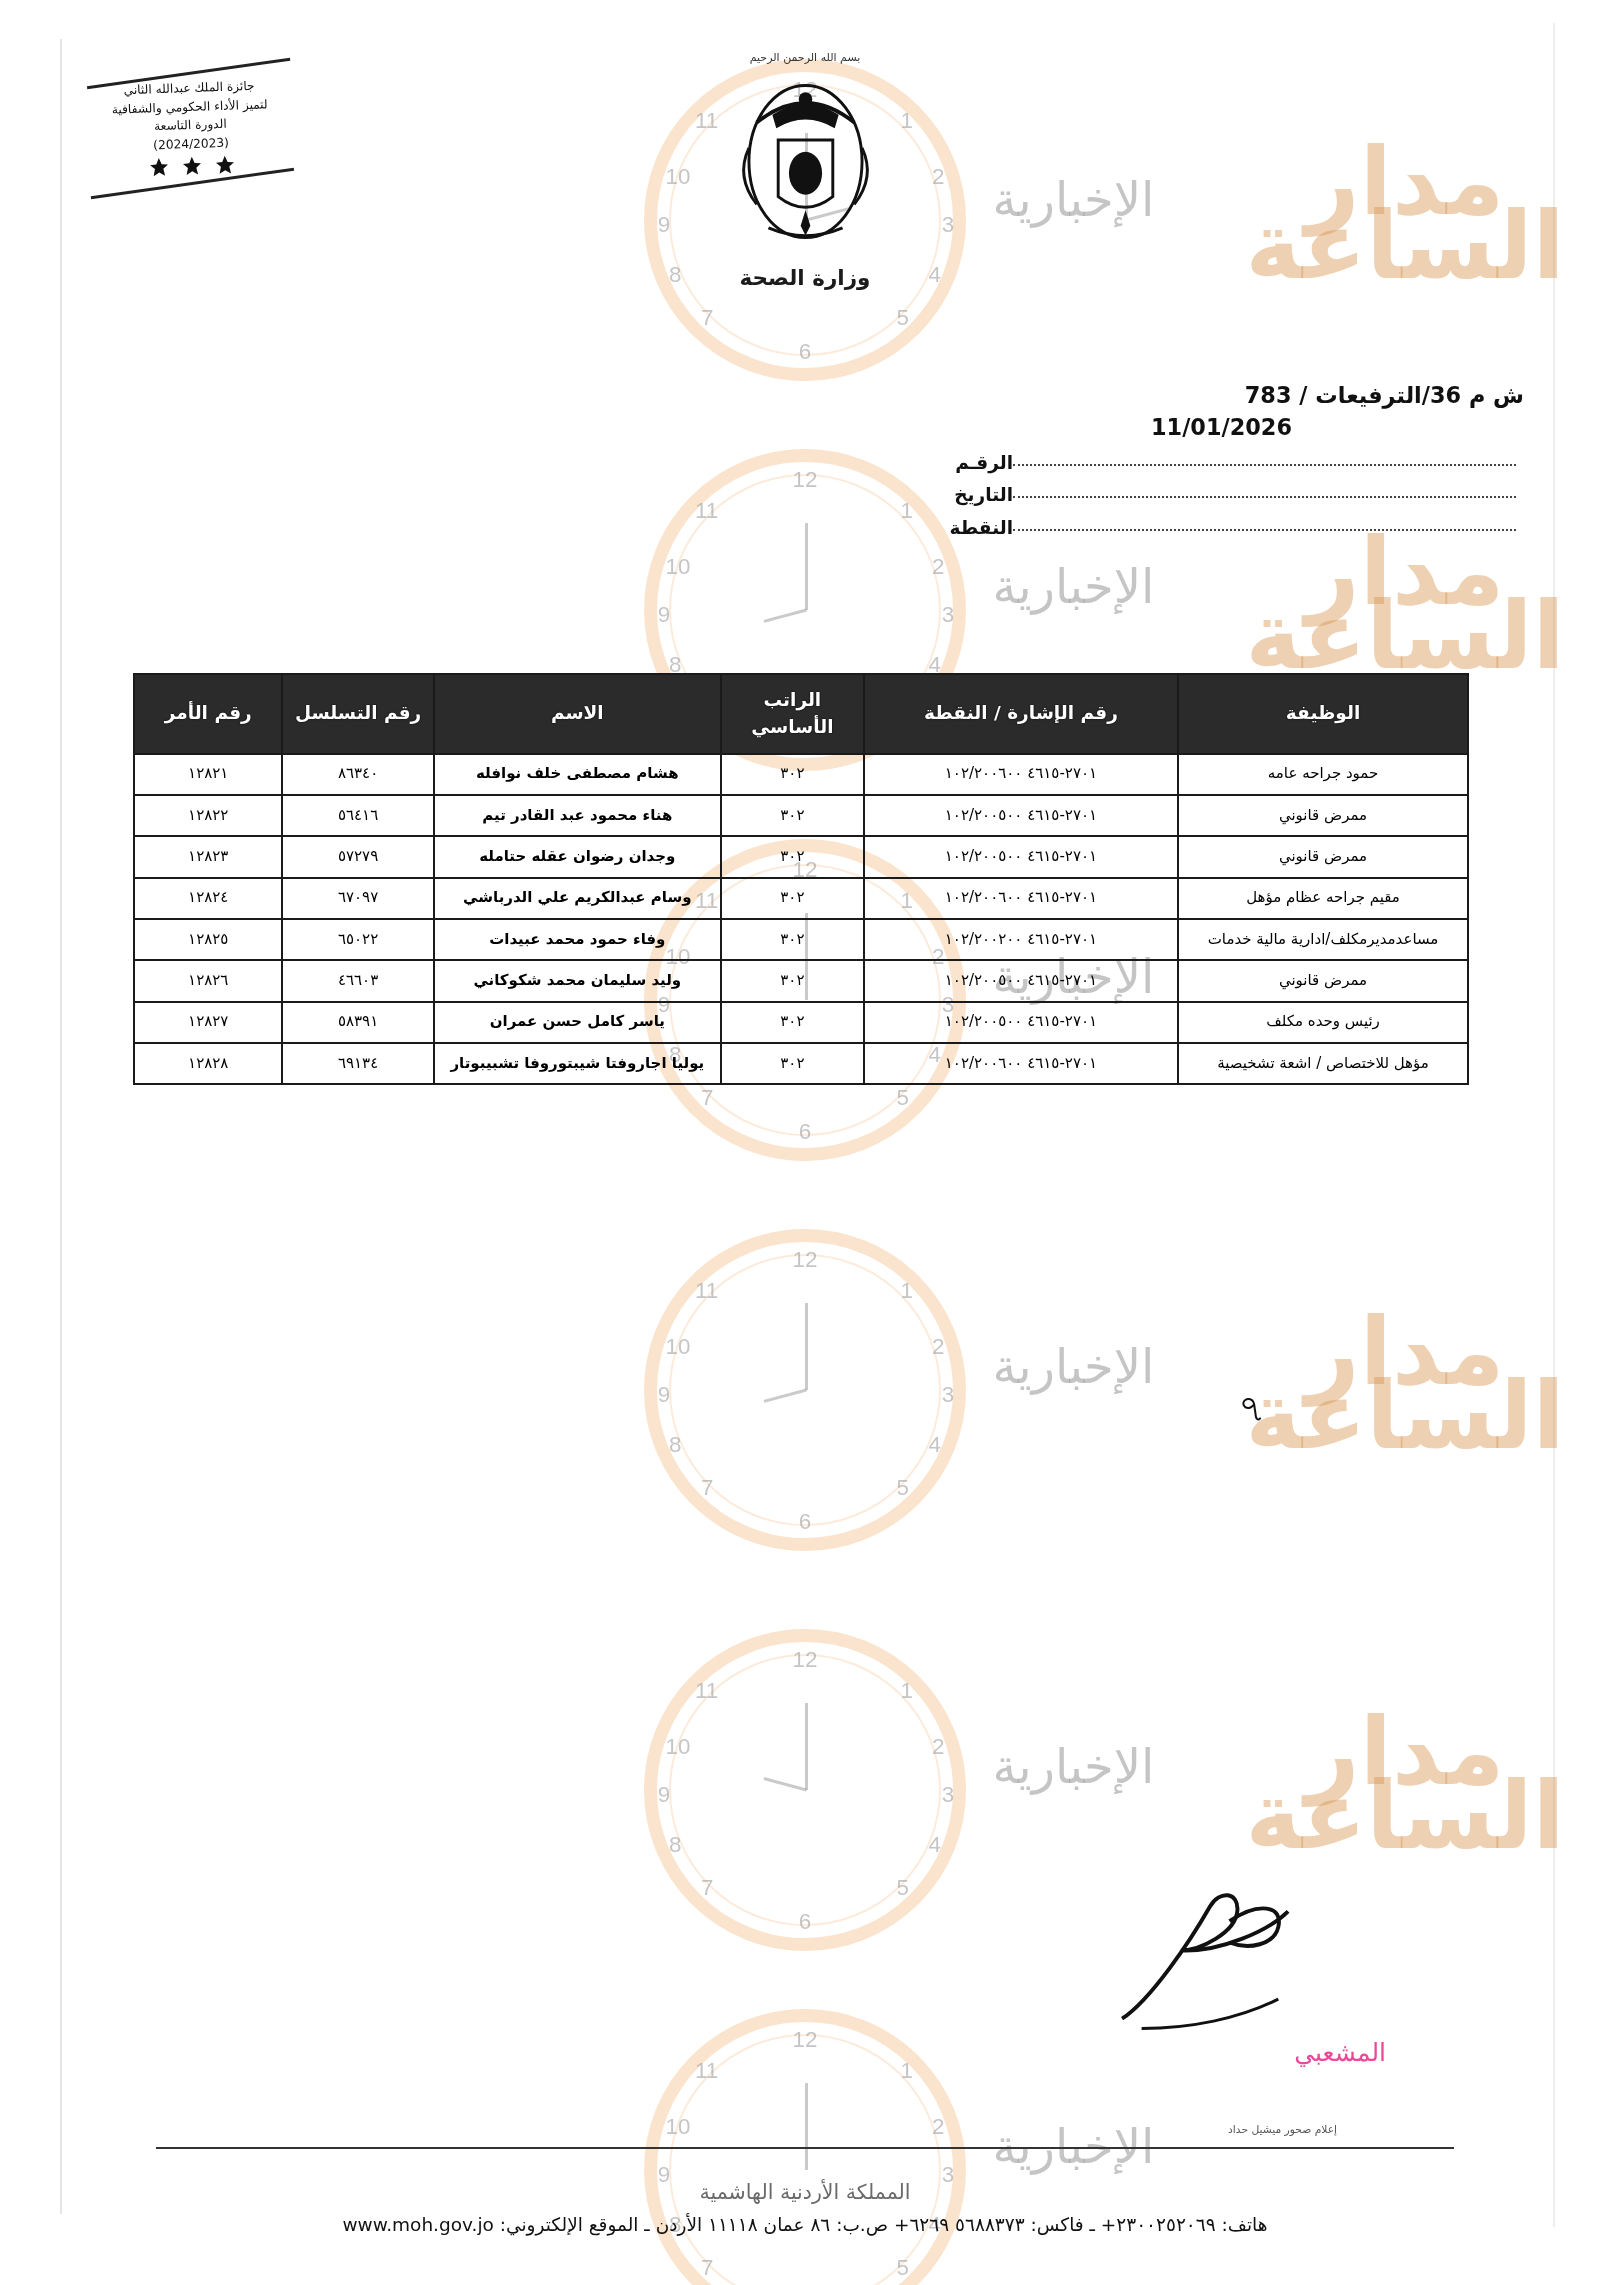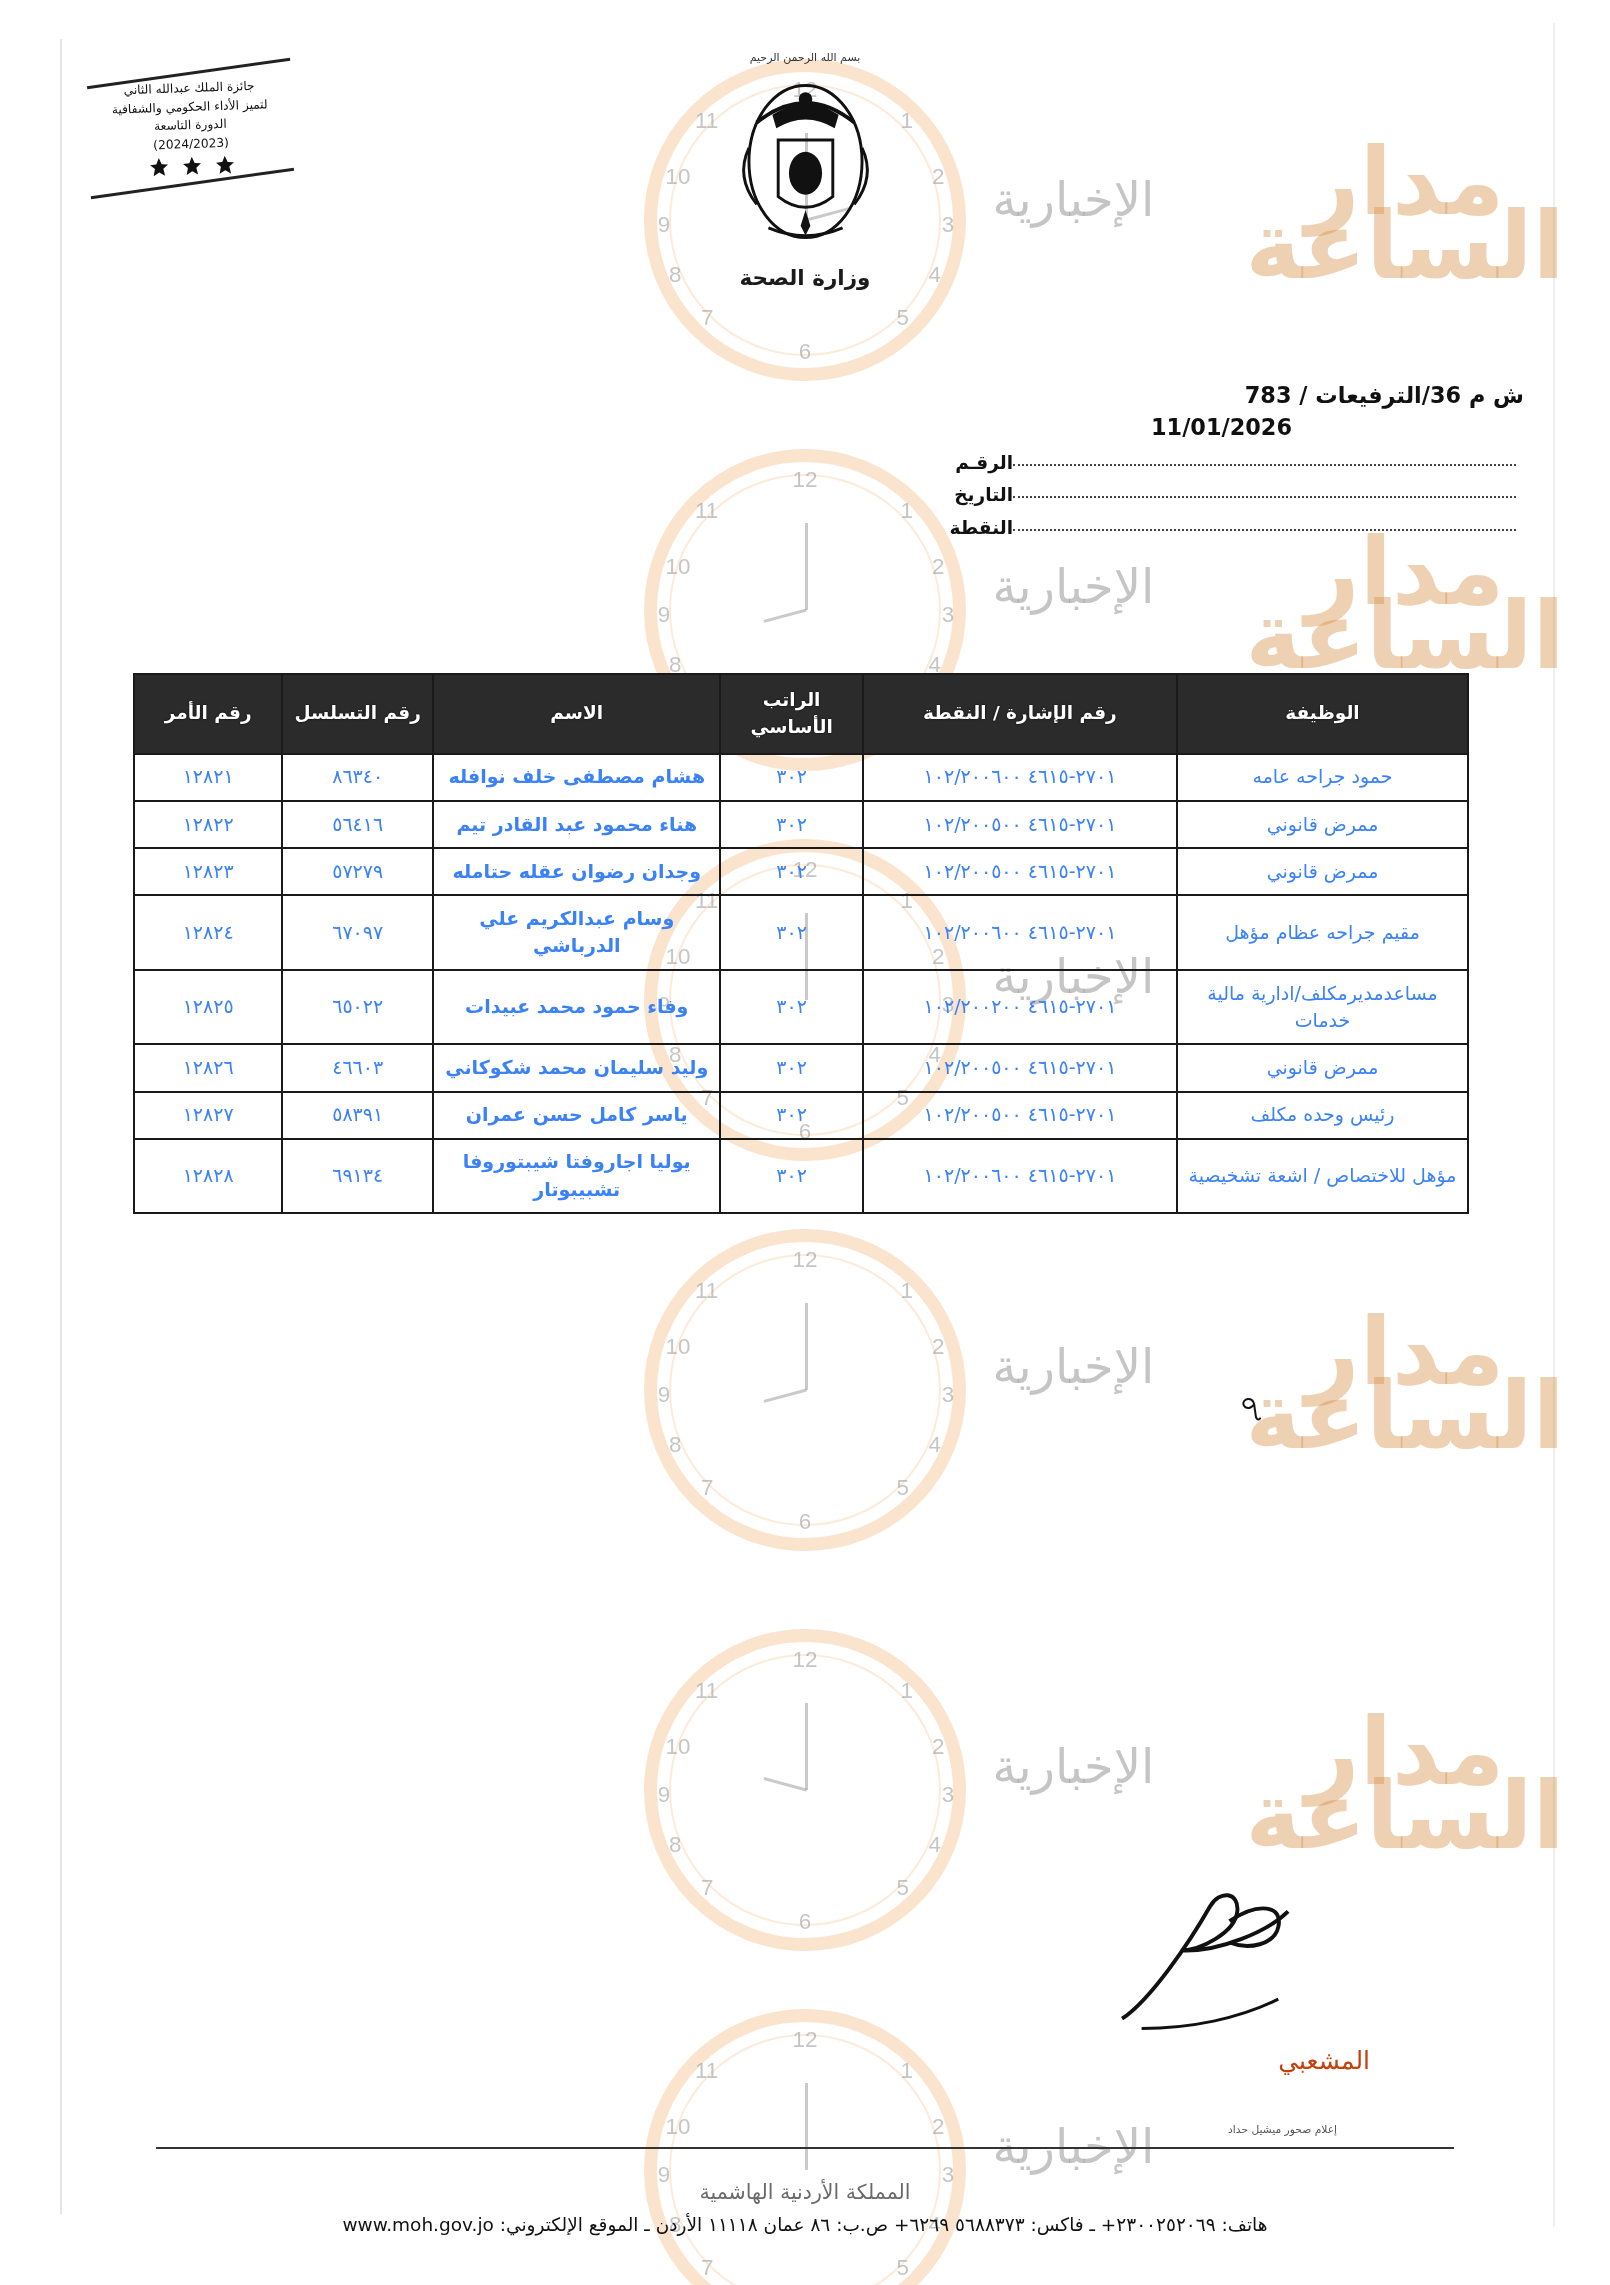--- a/index.html
+++ b/index.html
@@ -52,22 +52,22 @@
   
   table.main{
     position:absolute;right:141px;top:673px;
     width:1336px;border-collapse:collapse;
     direction:rtl;
   }
   table.main th,table.main td{
     border:2px solid #1a1a1a;
     text-align:center;
     vertical-align:middle;
-    font-size:19px;
-    color:#3b82f6;
+    font-size:15px;
+    color:#000000;
     padding:8.8px 3.9px;
     line-height:1.45;
   }
   table.main thead th{
     background:#2b2b2b;
     color:#fff;
     font-size:18.5px;
     font-weight:bold;
     height:60px;
     letter-spacing:1px;
@@ -78,21 +78,21 @@
   .c-salary{width:137px;}
   .c-name{width:293px;}
   .c-emp{width:146px;}
   .c-ord{width:146px;}
   td.name{font-weight:bold;}
   td.num{letter-spacing:2px;}
 
   
   .sig-mark{position:absolute;right:346px;top:1378px;font-size:39px;color:#111;transform:rotate(-8deg);font-family:"Liberation Serif",serif;}
   .sig-big{position:absolute;right:234px;top:1882px;width:293px;height:166px;}
-  .sig-label{position:absolute;right:240px;top:2038px;font-size:25px;color:#c2410c;font-family:"Liberation Serif",serif;margin-top:8px;}
+  .sig-label{position:absolute;right:224px;top:2038px;font-size:25px;color:#ec4899;font-family:"Liberation Serif",serif;}
 
   
   .footer{position:absolute;left:0;right:0;bottom:51px;text-align:center;direction:rtl;}
   .footer .rule{position:absolute;left:156px;right:156px;top:-33px;border-top:2px solid #333;}
   .footer .f1{font-size:20.5px;color:#6a6a6a;margin-bottom:9.8px;}
   .footer .f2{font-size:18.5px;color:#111;}
   .footer .small-left{position:absolute;right:273px;top:-57px;font-size:10.7px;color:#555;}
 </style>
 </head>
 <body>

